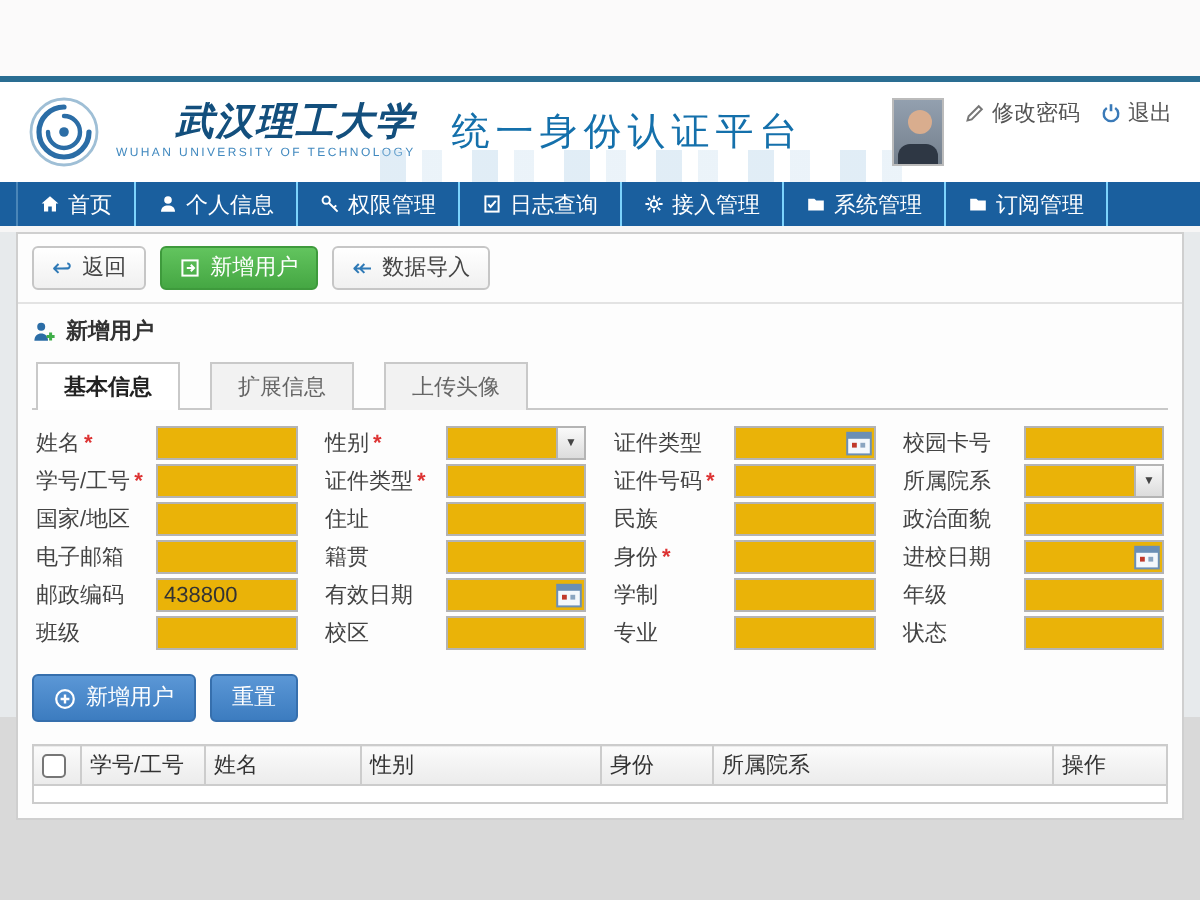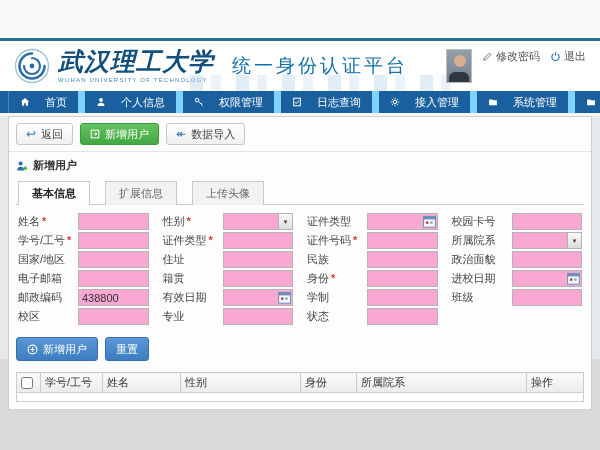--- a/index.html
+++ b/index.html
@@ -8,33 +8,33 @@
 
   .top-strip { height:38px; background:#fbfafa; }
   .accent-bar { height:3px; background:#2a6d92; }
 
   
   .site-header { height:50px; background:#ffffff; display:flex; align-items:center; padding:0 14px; position:relative; }
   .skyline { position:absolute; bottom:0; left:190px; right:135px; height:16px; pointer-events:none;
     background:repeating-linear-gradient(90deg, rgba(176,208,232,.38) 0 13px, rgba(176,208,232,0) 13px 21px, rgba(176,208,232,.25) 21px 31px, rgba(176,208,232,0) 31px 46px); }
   .logo { width:36px; height:36px; flex:none; margin-right:8px; }
   .uni-block { display:flex; flex-direction:column; line-height:1; }
-  .uni-name { font-family:"DejaVu Serif", serif; font-style:italic; font-weight:bold; font-size:25px; color:#134f7d; letter-spacing:1px;text-align:right; }
+  .uni-name { font-family:"DejaVu Serif", serif; font-style:italic; font-weight:bold; font-size:19px; color:#134f7d; letter-spacing:1px;text-align:right; }
   .uni-en { font-size:6px; color:#4189bf; letter-spacing:1.2px; margin-top:3px; }
   .platform-title { font-size:19px; font-weight:normal; color:#1470ab; margin-left:18px; letter-spacing:3px; }
   .header-right { margin-left:auto; display:flex; align-items:flex-start; gap:10px; color:#555; position:relative; z-index:2; }
   .avatar { width:26px; height:34px; border:1px solid #bbb; background:linear-gradient(#93a0af,#74808d); position:relative; overflow:hidden; }
   .avatar::before { content:""; position:absolute; top:5px; left:7px; width:12px; height:12px; border-radius:50%; background:#d9ad8e; }
   .avatar::after { content:""; position:absolute; bottom:-2px; left:2px; right:2px; height:12px; border-radius:6px 6px 0 0; background:#2e3744; }
   .hlink { display:flex; align-items:center; gap:3px; cursor:pointer; color:#555; }
   .hlink .icn svg { display:block; }
 
   
   .nav { height:22px; background:#1a5f9e; display:flex; padding-left:8px; }
-  .nav-item { display:flex; align-items:center; gap:15px; padding:0 11px; color:#fff; border-right:7px solid #7dd3fc; cursor:pointer; white-space:nowrap; }
+  .nav-item { display:flex; align-items:center; gap:4px; padding:0 11px; color:#fff; border-right:1px solid #7dd3fc; cursor:pointer; white-space:nowrap; }
   .nav-item:first-child { border-left:1px solid #4a86b8; }
   .nav-item.active { background:#ffffff; color:#17578f; font-weight:bold; }
   .icn { display:inline-flex; align-items:center; }
   .icn svg { display:block; }
 
   
   .content { height:337px; background:linear-gradient(#e7eaec 0 72%, #d9d9d9 72%); }
   .panel { margin:3px 8px 0; background:#fdfdfd; border:1px solid #cfcfcf; }
 
   .toolbar { padding:6px 7px; display:flex; align-items:center; gap:7px; }
@@ -47,21 +47,21 @@
 
   .tabs { margin:3px 7px 0; border-bottom:1px solid #c9c9c9; padding-left:2px; }
   .tab { display:inline-block; padding:4px 13px; border:1px solid #c9c9c9; border-bottom:none; background:#f2f2f2; color:#666; margin-right:15px; position:relative; top:1px; cursor:pointer; }
   .tab.active { background:#fff; color:#222; font-weight:bold; }
 
   .form-grid { display:grid; grid-template-columns:1fr 1fr 1fr 1fr; column-gap:14px; row-gap:2px; padding:8px 9px 6px; }
   .field { display:flex; align-items:center; height:17px; }
   .flabel { width:60px; flex:none; color:#444; }
   .req { color:#dd3333; margin-left:2px; font-weight:bold; }
   .fctl { flex:1; position:relative; height:17px; }
-  .tinput { width:100%; height:17px; border:1px solid #b4b4b4; background:#f9a8d4; font-size:11px; padding:0 3px; font-family:inherit; color:#333; }
+  .tinput { width:100%; height:17px; border:1px solid #b4b4b4; background:#eab308; font-size:11px; padding:0 3px; font-family:inherit; color:#333; }
   .sel { cursor:pointer; }
   .dd { position:absolute; right:1px; top:1px; bottom:1px; width:14px; background:linear-gradient(#fafafa,#dcdcdc); border-left:1px solid #b4b4b4; font-size:6px; color:#444; display:flex; align-items:center; justify-content:center; cursor:pointer; }
   .cal { position:absolute; right:2px; top:2px; width:13px; height:13px; cursor:pointer; }
 
   .actions { padding:6px 7px 8px; display:flex; gap:7px; }
   .btn-blue { background:linear-gradient(#5b97d6,#3c7cc0); border:1px solid #366fad; color:#fff; padding:4px 10px; }
 
   .grid-table { width:calc(100% - 14px); margin:3px 7px 0; border-collapse:collapse; table-layout:fixed; }
   .grid-table th { background:linear-gradient(#fbfbfb,#ebebeb); border:1px solid #ccc; height:20px; font-size:11px; font-weight:normal; color:#333; text-align:left; padding:0 4px; overflow:hidden; white-space:nowrap; }
   .grid-table td.empty-cell { border:1px solid #ccc; border-top:none; background:#fff; height:9px; }
@@ -308,20 +308,24 @@
                 <svg width="13" height="13" viewBox="0 0 13 13">
                   <rect x="0.6" y="1.4" width="11.8" height="10.8" fill="#f4f8fc" stroke="#6b8fb5" stroke-width="1"></rect>
                   <rect x="0.6" y="1.4" width="11.8" height="3" fill="#6b8fb5"></rect>
                   <rect x="3" y="6.4" width="2.4" height="2.4" fill="#c0392b"></rect>
                   <rect x="7.2" y="6.4" width="2.4" height="2.4" fill="#8aa5c0"></rect>
                 </svg>
               </span></div>
           </div>
           <div class="field">
             <span class="flabel">学制</span>
+            <div class="fctl"><input class="tinput" type="text" style=""></div>
+          </div>
+          <div class="field">
+            <span class="flabel">年级</span>
             <div class="fctl"><input class="tinput" type="text" style=""></div>
           </div>
           <div class="field">
             <span class="flabel">班级</span>
             <div class="fctl"><input class="tinput" type="text" style=""></div>
           </div>
           <div class="field">
             <span class="flabel">校区</span>
             <div class="fctl"><input class="tinput" type="text" style=""></div>
           </div>

